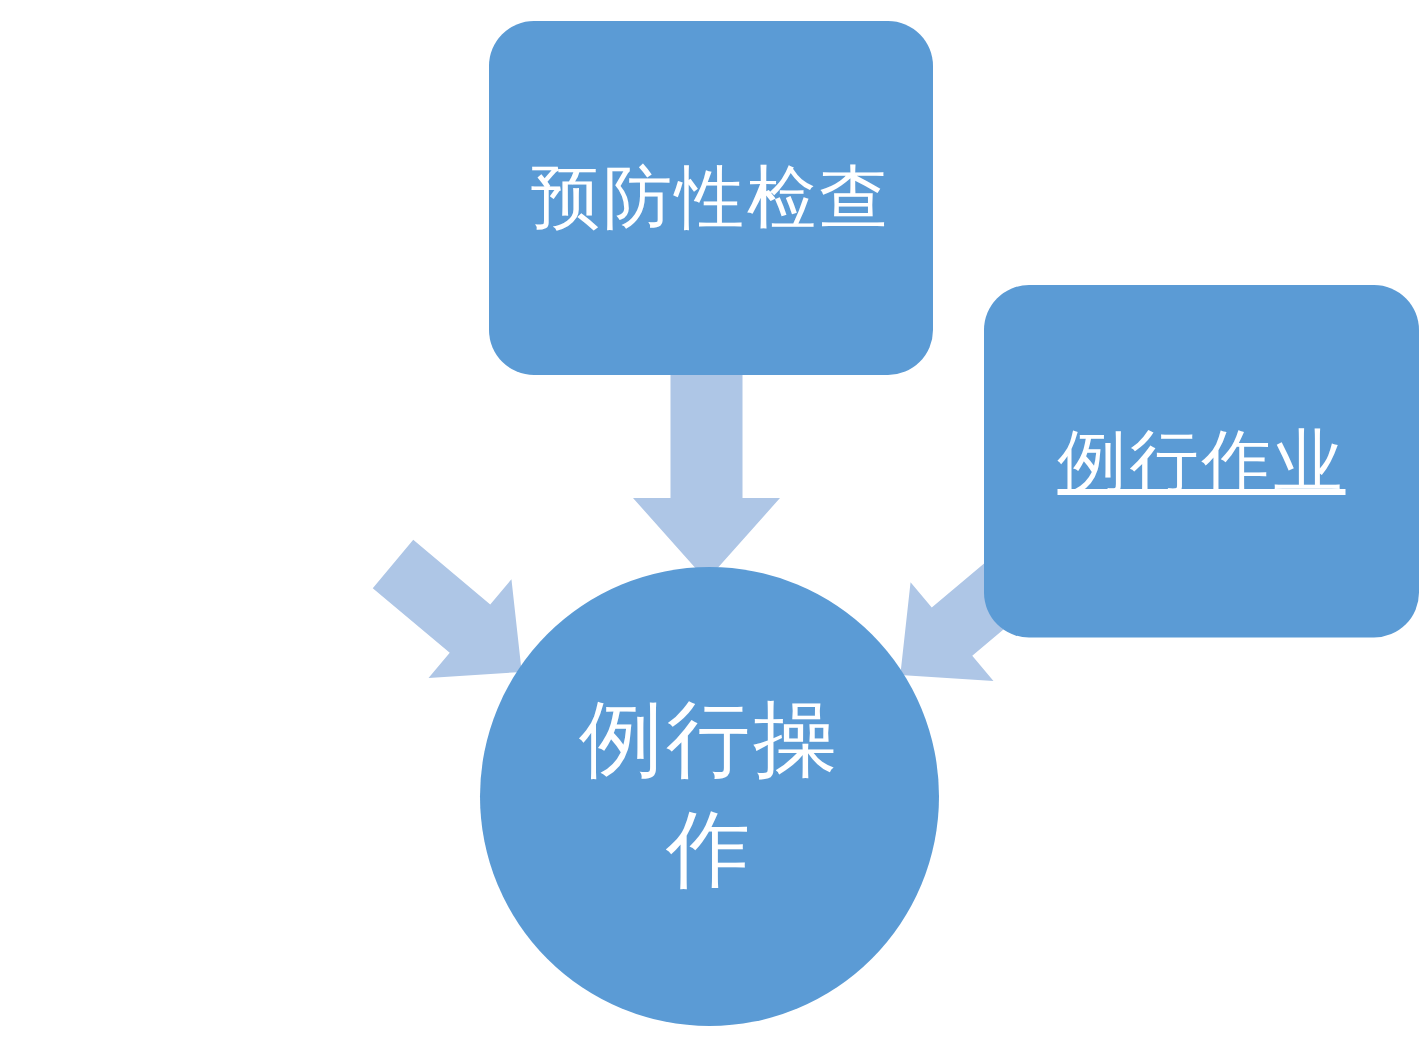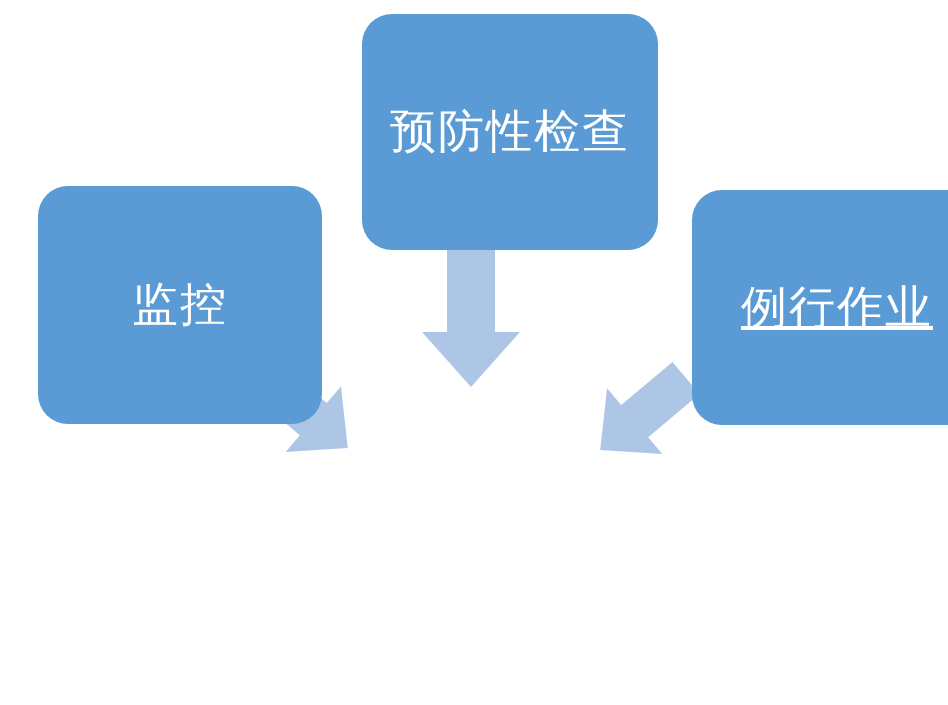--- a/index.html
+++ b/index.html
@@ -38,21 +38,20 @@
       box-sizing: border-box;
     }
     .node .label {
       display: block;
       line-height: 1.25;
       letter-spacing: 2px;
     }
     .box {
       border-radius: 30px;
       font-size: 46px;
-      margin-left: 36px;
     }
     .box-left {
       left: 2px;
       top: 186px;
       width: 284px;
       height: 238px;
     }
     .box-top {
       left: 326px;
       top: 14px;
@@ -92,26 +91,26 @@
 
     <g transform="translate(262,376) rotate(-50)">
       <path d="M -21,0 L 21,0 L 21,67 L 43,67 L 0,112 L -43,67 L -21,67 Z" fill="#aec6e6"></path>
     </g>
 
     <g transform="translate(686,378) rotate(50)">
       <path d="M -21,0 L 21,0 L 21,67 L 43,67 L 0,112 L -43,67 L -21,67 Z" fill="#aec6e6"></path>
     </g>
   </svg>
 
-  <div class="node box box-left">
-    <span class="label">监控</span>
-  </div>
 
   <div class="node box box-top">
     <span class="label">预防性检查</span>
   </div>
 
   <div class="node box box-right">
     <span class="label">例行作业</span>
   </div>
 
+  <div class="node circle-center">
+    <span class="label">例行操作</span>
+  </div>
 
 </div>
 
 </body></html>

